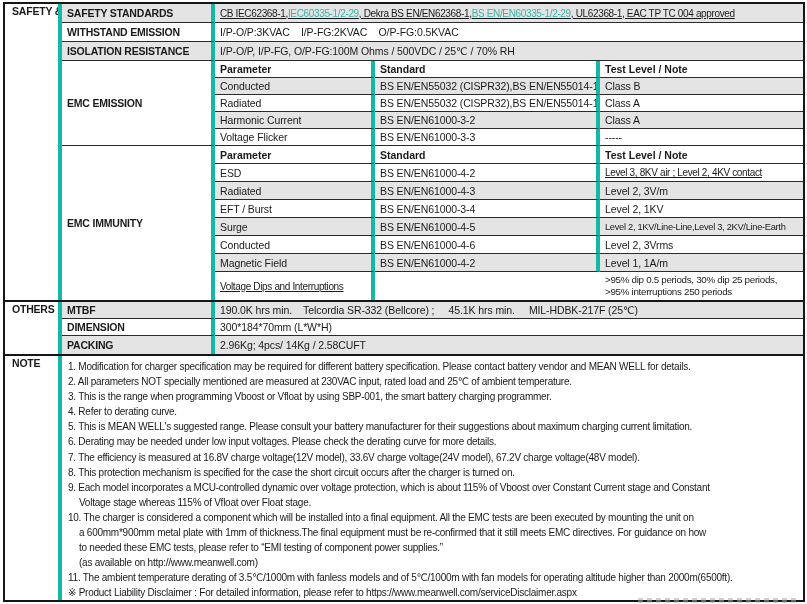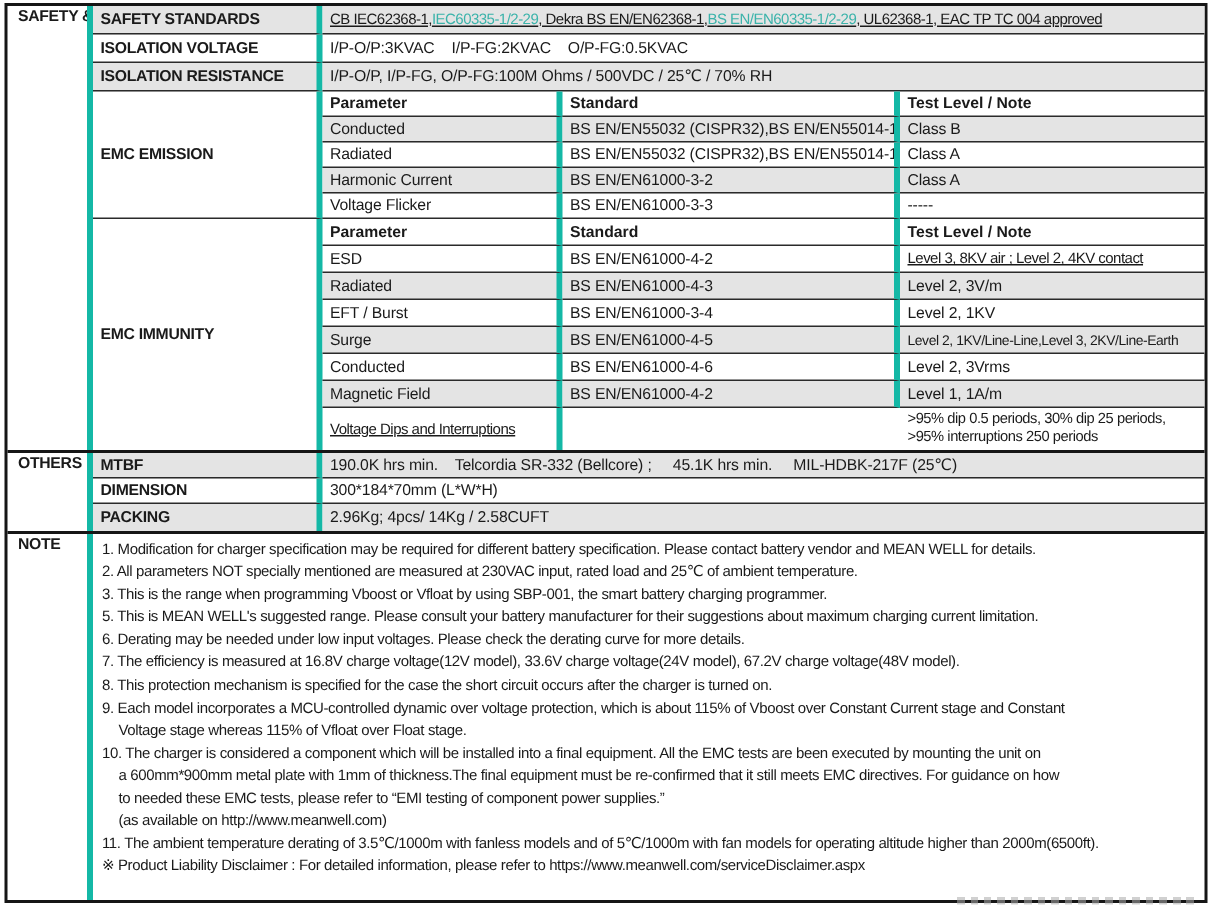--- a/index.html
+++ b/index.html
@@ -61,21 +61,21 @@
 
     <div class="cell lbl br bb sh" style="grid-column:2;grid-row:1">SAFETY STANDARDS</div>
     <div class="cell val bb sh long" style="grid-column:3/6;grid-row:1">
       <span>CB IEC62368-1,</span>
         <span class="teal">IEC60335-1/2-29</span>
         <span>, Dekra BS EN/EN62368-1,</span>
         <span class="teal">BS EN/EN60335-1/2-29</span>
         <span>, UL62368-1, EAC TP TC 004 approved</span>
     </div>
 
-    <div class="cell lbl br bb" style="grid-column:2;grid-row:2">ISOLATION VOLTAGE</div>
+    <div class="cell lbl br bb" style="grid-column:2;grid-row:2">WITHSTAND EMISSION</div>
     <div class="cell val bb pre" style="grid-column:3/6;grid-row:2">I/P-O/P:3KVAC    I/P-FG:2KVAC    O/P-FG:0.5KVAC</div>
 
     <div class="cell lbl br bb sh" style="grid-column:2;grid-row:3">ISOLATION RESISTANCE</div>
     <div class="cell val bb sh" style="grid-column:3/6;grid-row:3">I/P-O/P, I/P-FG, O/P-FG:100M Ohms / 500VDC / 25℃ / 70% RH</div>
 
     <div class="cell lbl br bb" style="grid-column:2;grid-row:4/9">EMC EMISSION</div>
     <div class="cell hdr br bb" style="grid-column:3;grid-row:4">Parameter</div>
     <div class="cell hdr br bb" style="grid-column:4;grid-row:4">Standard</div>
     <div class="cell hdr bb" style="grid-column:5;grid-row:4">Test Level / Note</div>
 
@@ -147,20 +147,21 @@
   </div>
 
   <div class="divider"></div>
 
   <div class="secC">
     <div class="cell group br" style="grid-column:1;grid-row:1">NOTE</div>
     <div class="noteBody" style="grid-column:2;grid-row:1">
       <div class="nl">1. Modification for charger specification may be required for different battery specification. Please contact battery vendor and MEAN WELL for details.</div>
       <div class="nl">2. All parameters NOT specially mentioned are measured at 230VAC input, rated load and 25℃ of ambient temperature.</div>
       <div class="nl">3. This is the range when programming Vboost or Vfloat by using SBP-001, the smart battery charging programmer.</div>
+      <div class="nl">4. Refer to derating curve.</div>
       <div class="nl">5. This is MEAN WELL's suggested range. Please consult your battery manufacturer for their suggestions about maximum charging current limitation.</div>
       <div class="nl">6. Derating may be needed under low input voltages. Please check the derating curve for more details.</div>
       <div class="nl">7. The efficiency is measured at 16.8V charge voltage(12V model), 33.6V charge voltage(24V model), 67.2V charge voltage(48V model).</div>
       <div class="nl">8. This protection mechanism is specified for the case the short circuit occurs after the charger is turned on.</div>
       <div class="nl">9. Each model incorporates a MCU-controlled dynamic over voltage protection, which is about 115% of Vboost over Constant Current stage and Constant</div>
       <div class="nl cont">Voltage stage whereas 115% of Vfloat over Float stage.</div>
       <div class="nl">10. The charger is considered a component which will be installed into a final equipment. All the EMC tests are been executed by mounting the unit on</div>
       <div class="nl cont">a 600mm*900mm metal plate with 1mm of thickness.The final equipment must be re-confirmed that it still meets EMC directives. For guidance on how</div>
       <div class="nl cont">to needed these EMC tests, please refer to “EMI testing of component power supplies.”</div>
       <div class="nl cont">(as available on http://www.meanwell.com)</div>

